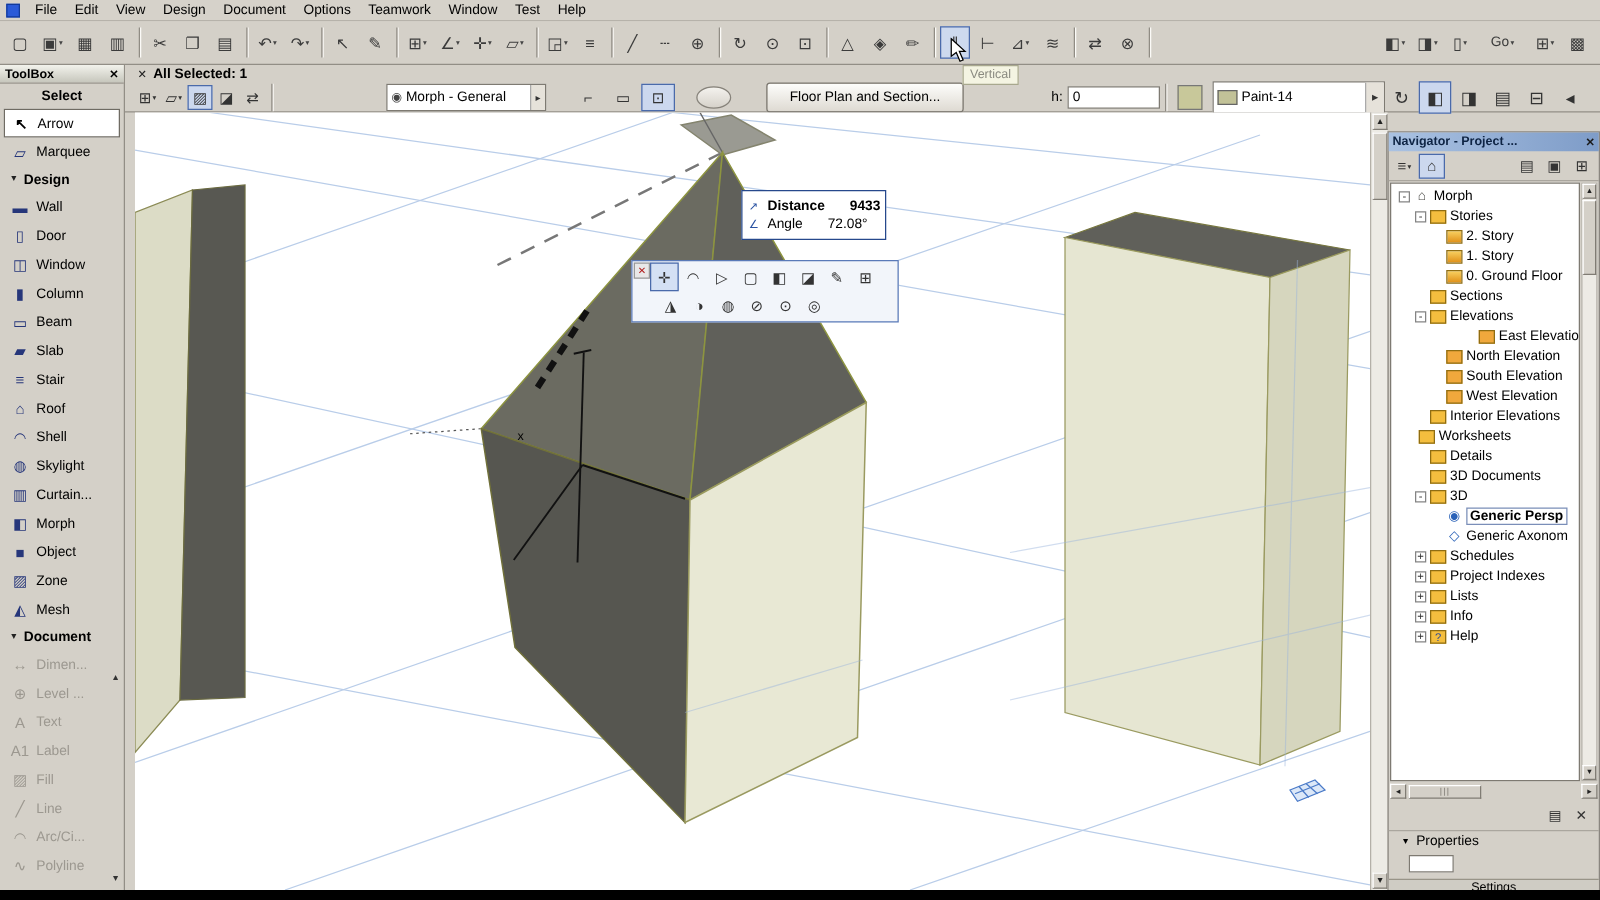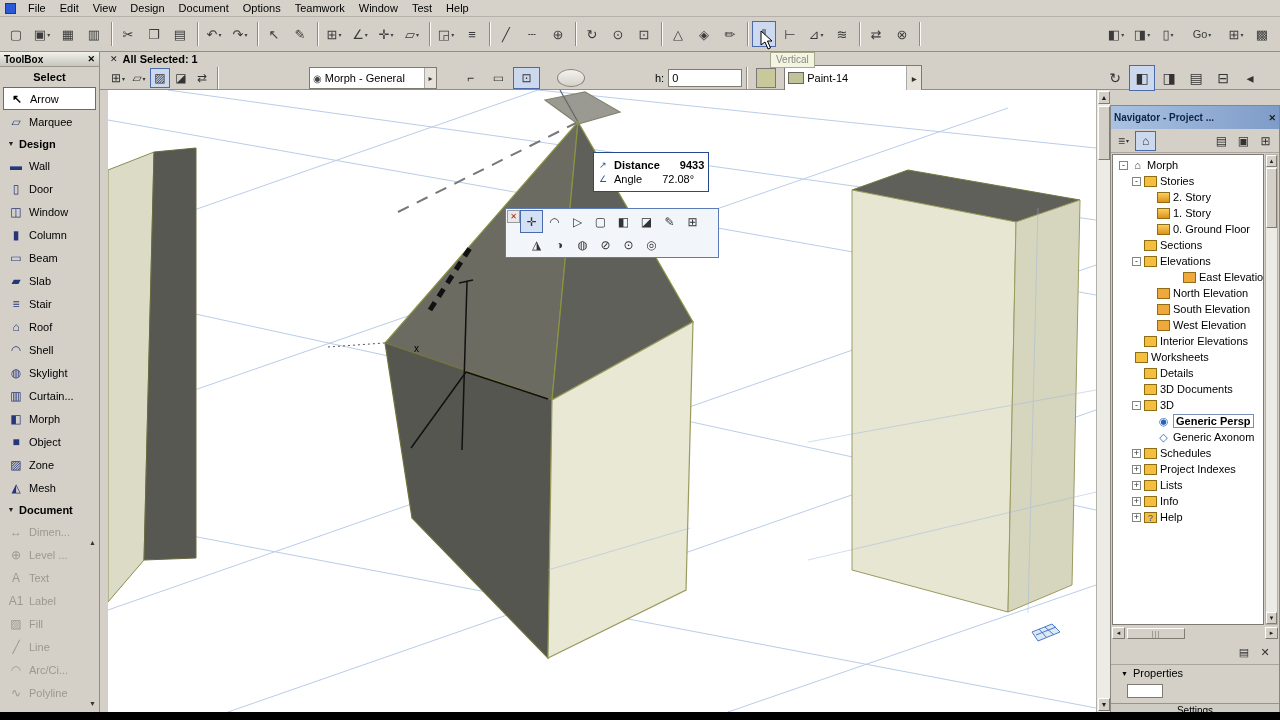--- a/index.html
+++ b/index.html
@@ -86,21 +86,21 @@
   .palette{position:absolute;left:505px;top:208px;width:214px;background:#f2f5fa;border:1px solid #5a7ab8;z-index:15;padding:1px}
   .pal-row{display:flex;align-items:flex-start}
   .pbtn{width:23px;height:23px;display:flex;align-items:center;justify-content:center;font-size:12px;color:#333;border:1px solid transparent;flex:none}
   .pbtn.selected{border:1px solid #4a6aaa;background:#d4e0f4}
   .pbtn.red{width:13px;height:13px;color:#b01818;font-size:8px;background:#e8e8e8;border:1px solid #999}
   .pal-row2{padding-left:18px}
   .cursor{position:absolute;left:760px;top:30px;z-index:60}
 
   
   .navigator{position:absolute;left:1110px;top:105px;width:170px;height:615px;background:#d4d0c8;border:1px solid #8a8680;display:flex;flex-direction:column;z-index:6}
-  .nav-title{height:23px;background:linear-gradient(90deg,#aac2e2,#7e9cc8);display:flex;align-items:center;padding:0 3px;font-weight:bold;font-size:10px;color:#0e2444;flex:none}
+  .nav-title{height:15px;background:linear-gradient(90deg,#aac2e2,#7e9cc8);display:flex;align-items:center;padding:0 3px;font-weight:bold;font-size:10px;color:#0e2444;flex:none}
   .nav-x{margin-left:auto;font-size:9px;color:#1a1a1a}
   .nav-toolbar{height:24px;display:flex;align-items:center;padding:1px 2px;border-bottom:1px solid #aaa69e;flex:none}
   .nav-toolbar .ibtn{width:21px;height:20px}
   .nav-tree-wrap{flex:1;display:flex;min-height:0;padding:1px}
   .nav-tree{flex:1;background:#fff;border:1px solid #7e7a72;overflow:hidden;padding-top:2px}
   .trow{height:16px;display:flex;align-items:center;white-space:nowrap}
   .exp{width:9px;height:9px;border:1px solid #848484;background:#fff;font-size:9px;line-height:7px;text-align:center;color:#333;margin-right:3px;flex:none}
   .exp:empty{visibility:hidden}
   .trow .ico{width:13px;height:11px;margin-right:3px;background:#f4be3e;border:1px solid #8f6d12;flex:none;font-size:9px;line-height:10px;text-align:center;color:#2a4a9a}
   [data-icon="story"] .ico{background:linear-gradient(#f8d060,#e09018)}
@@ -336,20 +336,21 @@
           <i>⌐</i>
         </span>
         <span class="ibtn" data-name="geometry-rectangle">
           <i>▭</i>
         </span>
         <span class="ibtn pressed" data-name="geometry-rotated-rect">
           <i>⊡</i>
         </span>
       </span>
     <span class="oval-btn" data-name="oval-button"></span>
+    <button class="fp-btn" data-name="floor-plan-display-button">Floor Plan and Section...</button>
     <span class="h-label" data-name="height-label">h:</span>
     <input class="h-input" data-name="height-input" value="0" style="">
     <span class="vsep" data-name="separator"></span>
     <span class="swatch-btn" data-name="surface-swatch-icon"></span>
     <div class="combo paint" data-name="surface-combo">
       <span class="swatch" data-name="paint-swatch"></span>
       <span data-name="surface-combo-label">Paint-14</span>
       <span class="c-arr" data-name="flyout-icon">▸</span>
     </div>
     <span class="right-grp">

